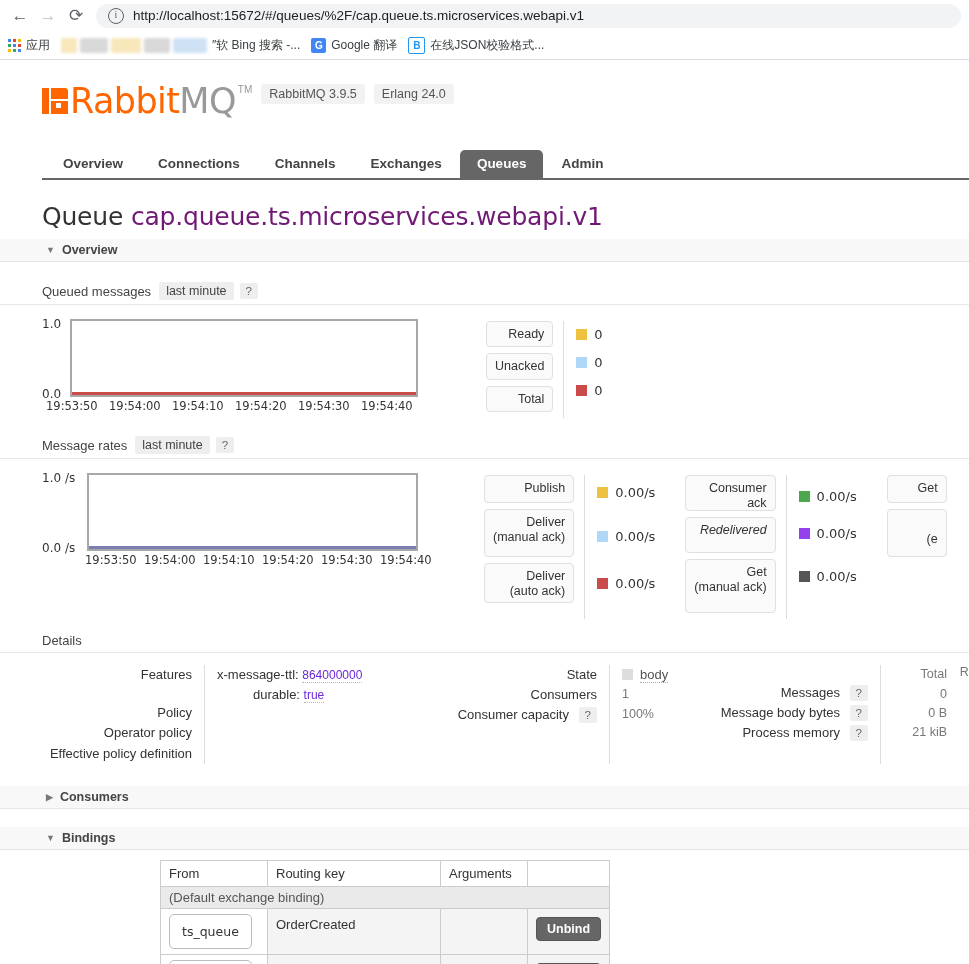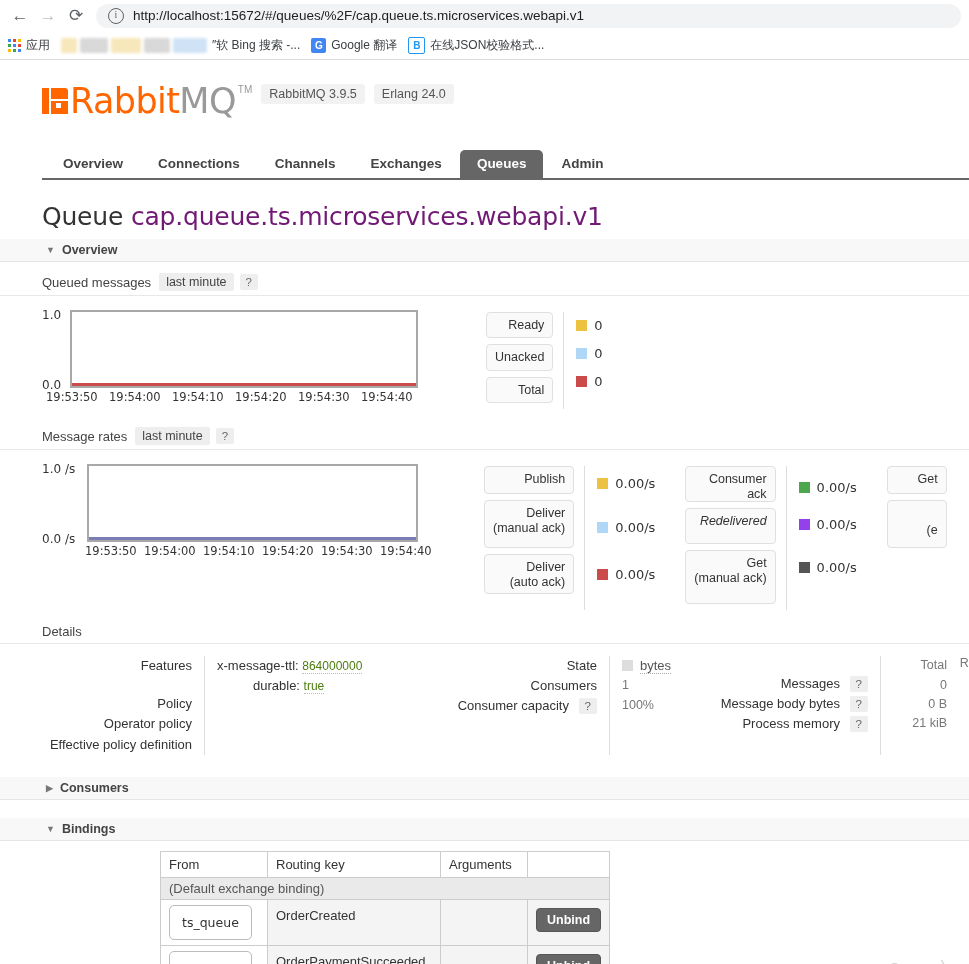--- a/index.html
+++ b/index.html
@@ -201,21 +201,21 @@
     align-items: center;
   }
   .caret {
     display: inline-block;
     margin-right: 7px;
     font-size: 9px;
     color: #777;
   }
 
   .sub-label-row {
-    margin-top: 11px;
+    margin-top: 20px;
     display: flex;
     align-items: center;
     font-size: 13px;
     color: #444;
     border-bottom: 1px solid #e8e8e8;
     margin-left: -42px;
     padding-left: 42px;
     padding-bottom: 4px;
   }
   .pill {
@@ -322,21 +322,21 @@
     border-left: 1px solid #ddd;
     padding-left: 12px;
     margin-left: 12px;
     font-size: 13px;
     color: #444;
     line-height: 1.55;
   }
   .kv { color: #333; }
   .kv .k { color: #333; }
   .kv .v {
-    color: #4d7c0f;
+    color: #6d28d9;
     font-size: 12px;
     border-bottom: 1px dotted #bbb;
   }
   .dimtxt { color: #777; font-size: 12.5px; }
 
   table.bindings {
     border-collapse: collapse;
     font-size: 13px;
     color: #333;
     margin-left: 118px;
@@ -628,21 +628,21 @@
       <div class="dlabels" style="width:150px;">
         <div>State</div>
         <div>Consumers</div>
         <div>
           <span>Consumer capacity</span>
           <span class="qmark">?</span>
         </div>
       </div>
       <div class="dvals" style="width:76px;">
         <div>
-          <span class="swatch" style="background:#ddd;vertical-align:-1px;"></span><span style="border-bottom:1px dotted #aaa;color:#555;">bytes</span>
+          <span class="swatch" style="background:#ddd;vertical-align:-1px;"></span><span style="border-bottom:1px dotted #aaa;color:#555;">body</span>
         </div>
         <div class="dimtxt">1</div>
         <div class="dimtxt">100%</div>
       </div>
     </div>
 
     <div class="dcol" style="margin-left:14px;">
       <div class="dlabels" style="width:156px;">
         <div style="height:18px;"></div>
         <div>

